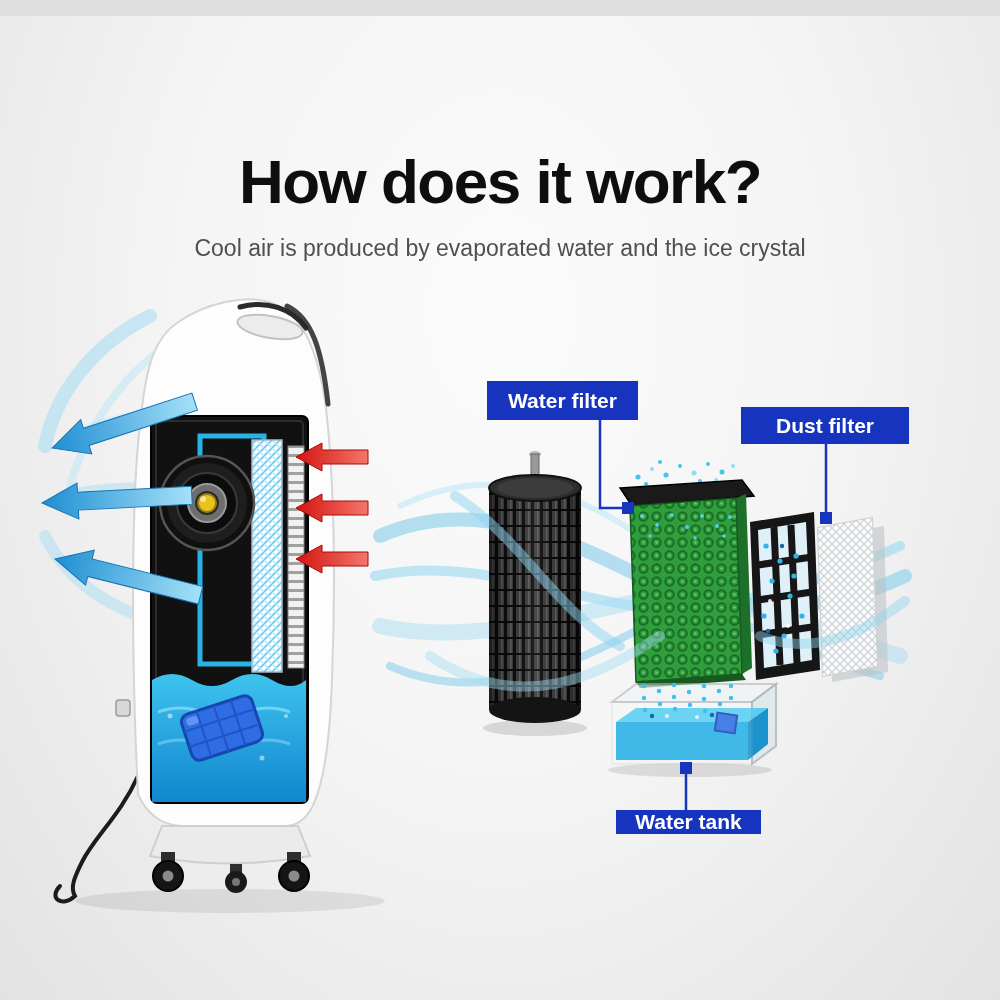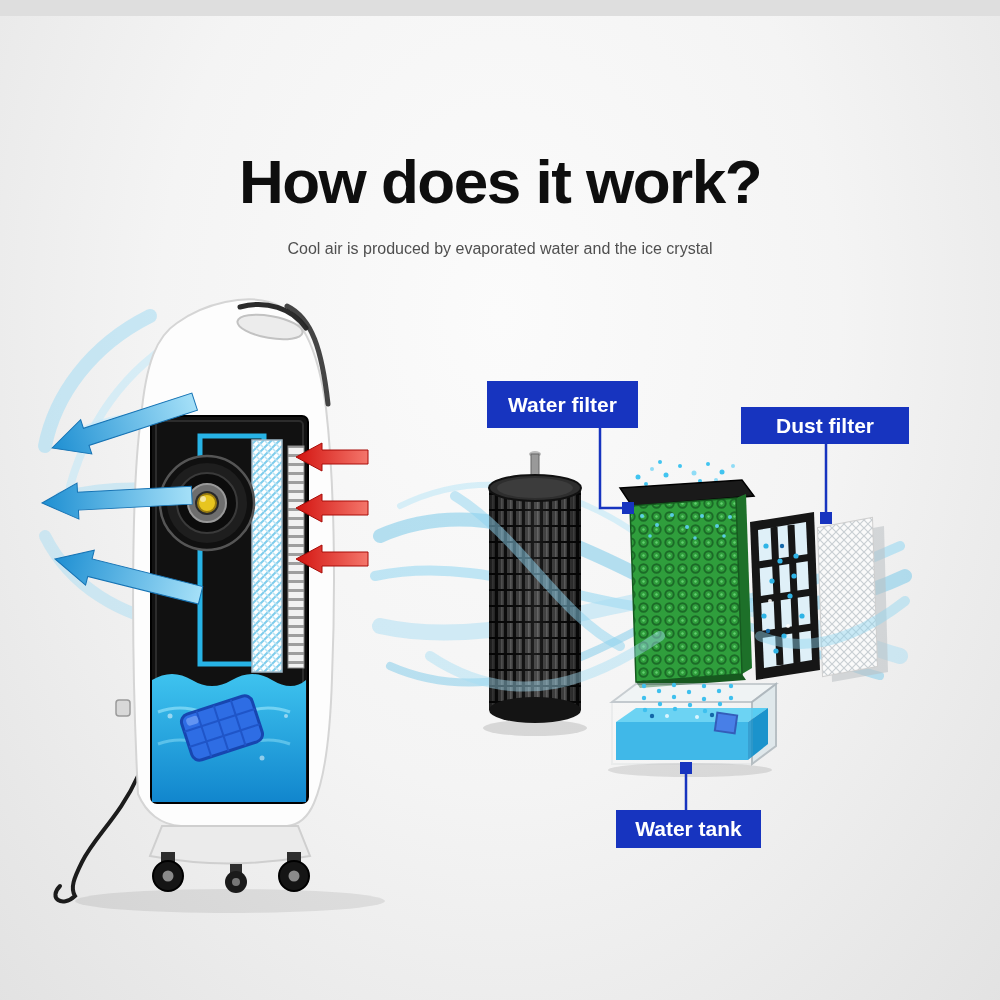--- a/index.html
+++ b/index.html
@@ -2,27 +2,27 @@
 <html><head>
 <meta charset="utf-8">
 <style>
   *{margin:0;padding:0;box-sizing:border-box}
   html,body{background:#dedede}
   body{font-family:"Liberation Sans",sans-serif}
   .stage{position:relative;width:1000px;height:1000px;margin:16px auto;overflow:hidden;
     background:radial-gradient(ellipse at 50% 30%, #fbfbfb 0%, #f4f4f4 48%, #e2e2e2 100%)}
   .header{position:absolute;top:130px;left:0;width:100%;text-align:center}
   .header h1{font-size:62px;font-weight:800;color:#0e0e0e;letter-spacing:-1.5px;margin-bottom:14px}
-  .header p{font-size:16px;color:#4f4f4f;line-height:35px}
+  .header p{font-size:23px;color:#4f4f4f;line-height:35px}
   svg.art{position:absolute;left:0;top:0}
   .label{position:absolute;background:#1734bf;color:#fff;font-size:21px;font-weight:700;
     display:flex;align-items:center;justify-content:center;white-space:nowrap}
-  .lbl-wf{left:487px;top:365px;width:151px;height:47px}
+  .lbl-wf{left:487px;top:365px;width:151px;height:39px}
   .lbl-df{left:741px;top:391px;width:168px;height:37px}
-  .lbl-wt{left:616px;top:794px;width:145px;height:38px}
+  .lbl-wt{left:616px;top:794px;width:145px;height:24px}
 </style>
 </head>
 <body>
 
 <div class="stage">
 
   <div class="header">
     <h1>How does it work?</h1>
     <p>Cool air is produced by evaporated water and the ice crystal</p>
   </div>

